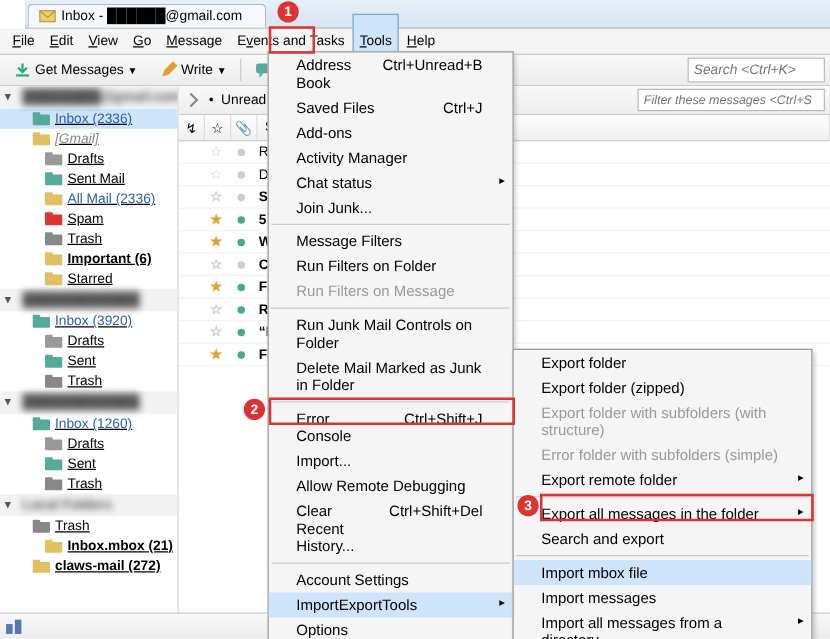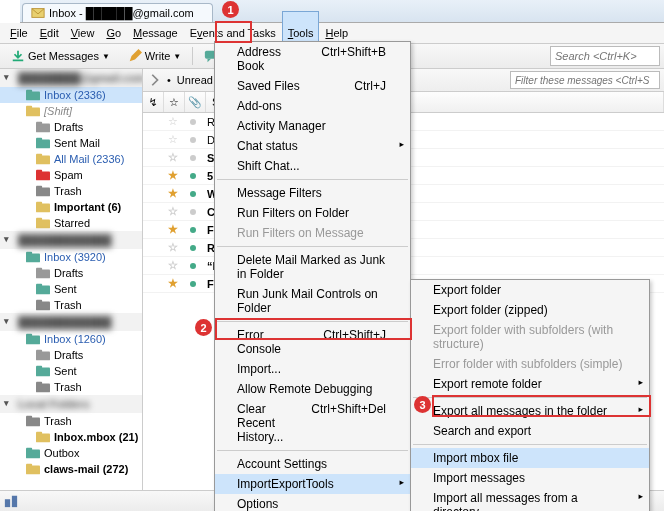--- a/index.html
+++ b/index.html
@@ -93,21 +93,21 @@
   position: relative;
   filter: blur(0);
 }
 .acct .blur { filter: blur(3px); color:#555; }
 .acct::before {
   content:'▸'; position:absolute; left:4px; font-size:9px; color:#555;
 }
 .acct.open::before { content:'▾'; }
 .folder {
   padding: 2px 4px 2px 26px;
-  display:flex; align-items:center; gap:4px;
+  display:flex; align-items:center; gap:4px;text-decoration:underline;
 }
 .folder.sub { padding-left: 36px; }
 .folder.selected { background:#cde4fb; }
 .folder .ic { width:14px; height:12px; flex-shrink:0; }
 .folder-label { white-space:nowrap; }
 .folder .blue { color:#2a5db0; }
 .content {
   flex:1;
   background:#fff;
   position:relative;
@@ -268,21 +268,21 @@
           <rect x="0" y="2" width="16" height="10" rx="1" fill="#5a9"></rect>
           <rect x="0" y="0" width="7" height="4" rx="1" fill="#5a9"></rect>
         </svg>
         <span class="folder-label blue" style="">Inbox (2336)</span>
       </div>
       <div class="folder">
         <svg class="ic" viewBox="0 0 16 12">
           <rect x="0" y="2" width="16" height="10" rx="1" fill="#e0c060"></rect>
           <rect x="0" y="0" width="7" height="4" rx="1" fill="#e0c060"></rect>
         </svg>
-        <span class="folder-label " style="font-style:italic;color:#888;">[Shift]</span>
+        <span class="folder-label " style="font-style:italic;color:#888;">[Gmail]</span>
       </div>
       <div class="folder sub">
         <svg class="ic" viewBox="0 0 16 12">
           <rect x="0" y="2" width="16" height="10" rx="1" fill="#999"></rect>
           <rect x="0" y="0" width="7" height="4" rx="1" fill="#999"></rect>
         </svg>
         <span class="folder-label " style="">Drafts</span>
       </div>
       <div class="folder sub">
         <svg class="ic" viewBox="0 0 16 12">
@@ -391,27 +391,20 @@
           <rect x="0" y="0" width="7" height="4" rx="1" fill="#888"></rect>
         </svg>
         <span class="folder-label " style="">Trash</span>
       </div>
       <div class="folder sub">
         <svg class="ic" viewBox="0 0 16 12">
           <rect x="0" y="2" width="16" height="10" rx="1" fill="#e0c060"></rect>
           <rect x="0" y="0" width="7" height="4" rx="1" fill="#e0c060"></rect>
         </svg>
         <span class="folder-label " style="font-weight:bold;">Inbox.mbox (21)</span>
-      </div>
-      <div class="folder">
-        <svg class="ic" viewBox="0 0 16 12">
-          <rect x="0" y="2" width="16" height="10" rx="1" fill="#5a9"></rect>
-          <rect x="0" y="0" width="7" height="4" rx="1" fill="#5a9"></rect>
-        </svg>
-        <span class="folder-label " style="">Outbox</span>
       </div>
       <div class="folder">
         <svg class="ic" viewBox="0 0 16 12">
           <rect x="0" y="2" width="16" height="10" rx="1" fill="#e0c060"></rect>
           <rect x="0" y="0" width="7" height="4" rx="1" fill="#e0c060"></rect>
         </svg>
         <span class="folder-label " style="font-weight:bold;">claws-mail (272)</span>
       </div>
     </div>
 
@@ -538,55 +531,55 @@
 <div class="footer">
   <svg width="14" height="14" viewBox="0 0 16 16">
       <rect x="1" y="6" width="6" height="9" fill="#57a"></rect>
       <rect x="9" y="2" width="6" height="13" fill="#57a"></rect>
     </svg>
 </div>
 
 <div class="menu" id="tools-menu" style="left:214px;top:41px;width:195px;z-index:100">
     <div class="menu-item">
       <span>Address Book</span>
-      <span>Ctrl+Shift+B</span>
+      <span>Ctrl+Unread+B</span>
     </div>
     <div class="menu-item">
       <span>Saved Files</span>
       <span>Ctrl+J</span>
     </div>
     <div class="menu-item">
       <span>Add-ons</span>
     </div>
     <div class="menu-item">
       <span>Activity Manager</span>
     </div>
     <div class="menu-item has-sub">
       <span>Chat status</span>
       <span class="arrow"></span>
     </div>
     <div class="menu-item">
-      <span>Shift Chat...</span>
+      <span>Join Junk...</span>
     </div>
     <div class="menu-sep"></div>
     <div class="menu-item">
       <span>Message Filters</span>
     </div>
     <div class="menu-item">
       <span>Run Filters on Folder</span>
     </div>
     <div class="menu-item disabled">
       <span>Run Filters on Message</span>
     </div>
     <div class="menu-sep"></div>
     <div class="menu-item">
+      <span>Run Junk Mail Controls on Folder</span>
+    </div>
+    <div class="menu-item">
       <span>Delete Mail Marked as Junk in Folder</span>
-    </div>
-    <div class="menu-item">
-      <span>Run Junk Mail Controls on Folder</span>
     </div>
     <div class="menu-sep"></div>
     <div class="menu-item">
       <span>Error Console</span>
       <span>Ctrl+Shift+J</span>
     </div>
     <div class="menu-item">
       <span>Import...</span>
     </div>
     <div class="menu-item">

